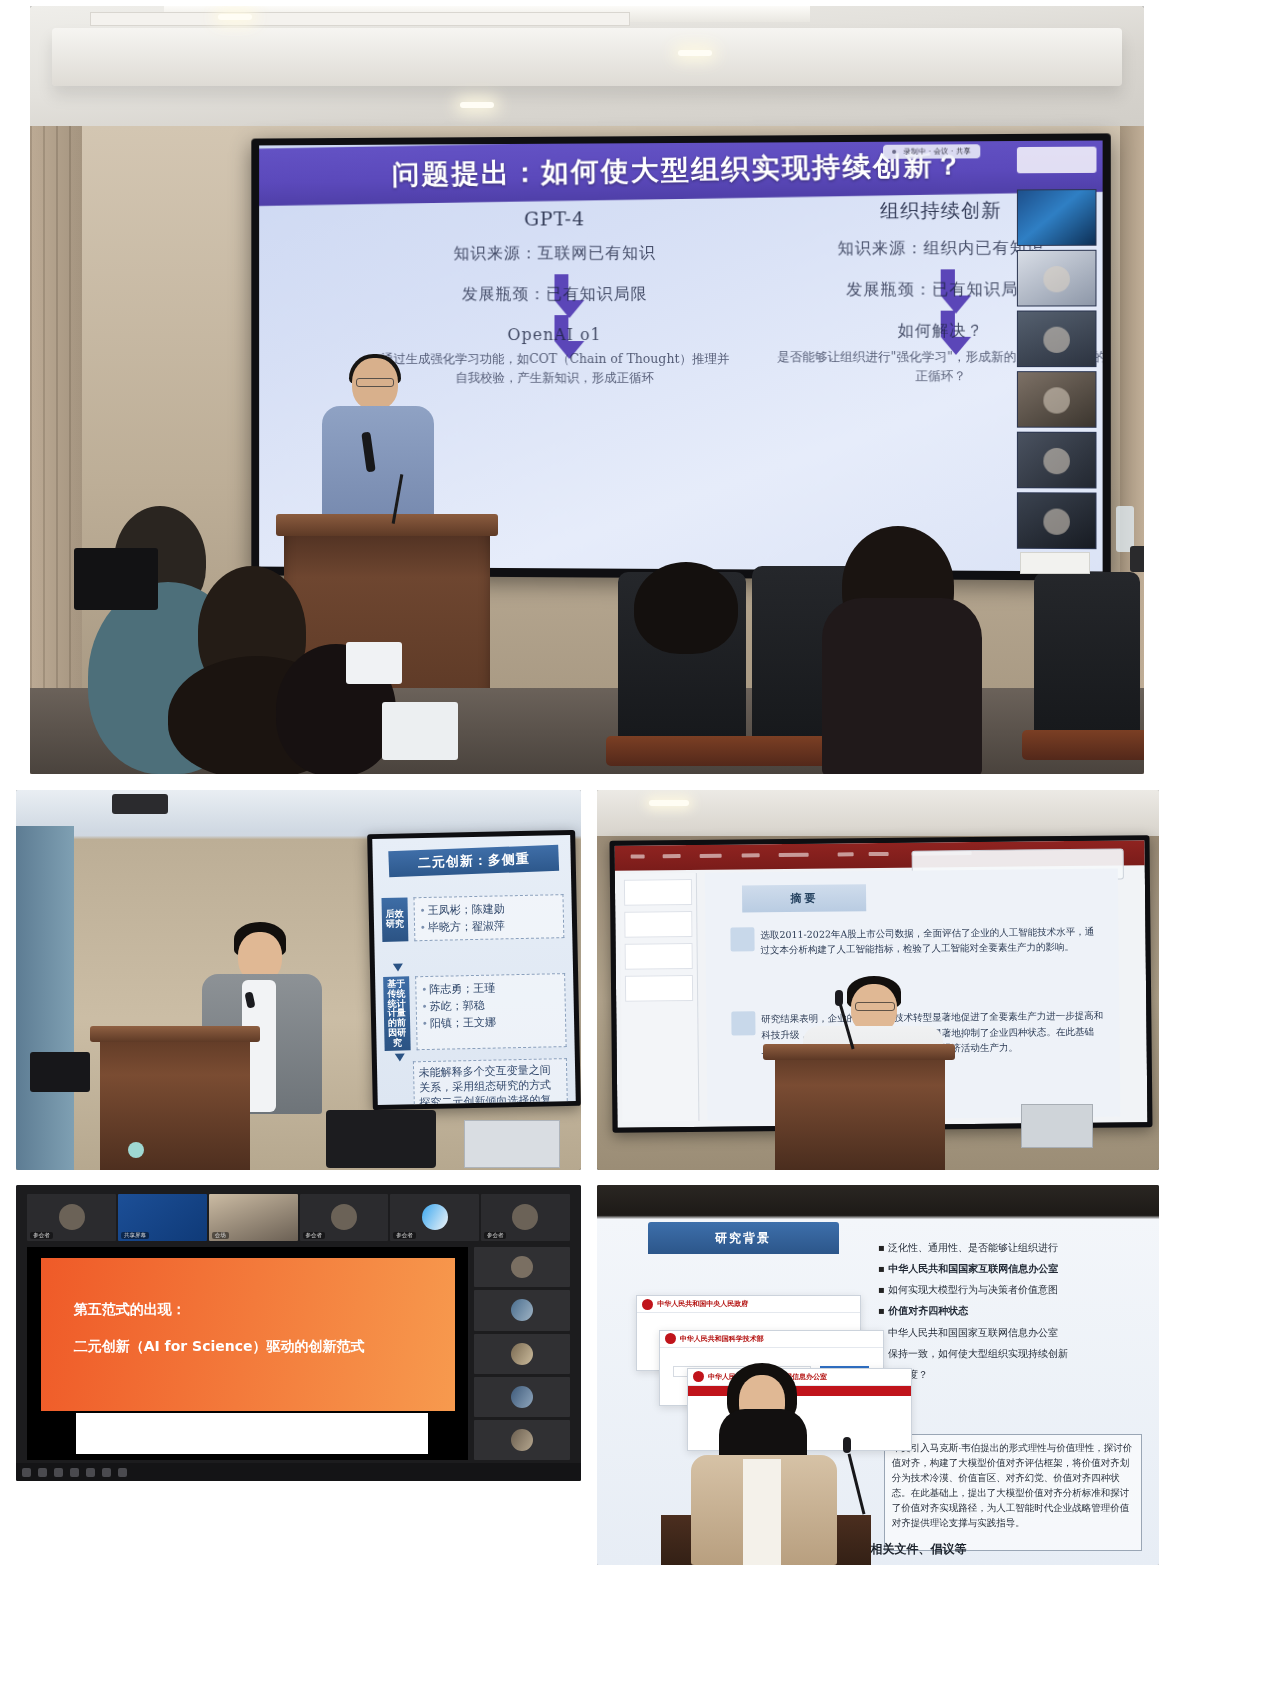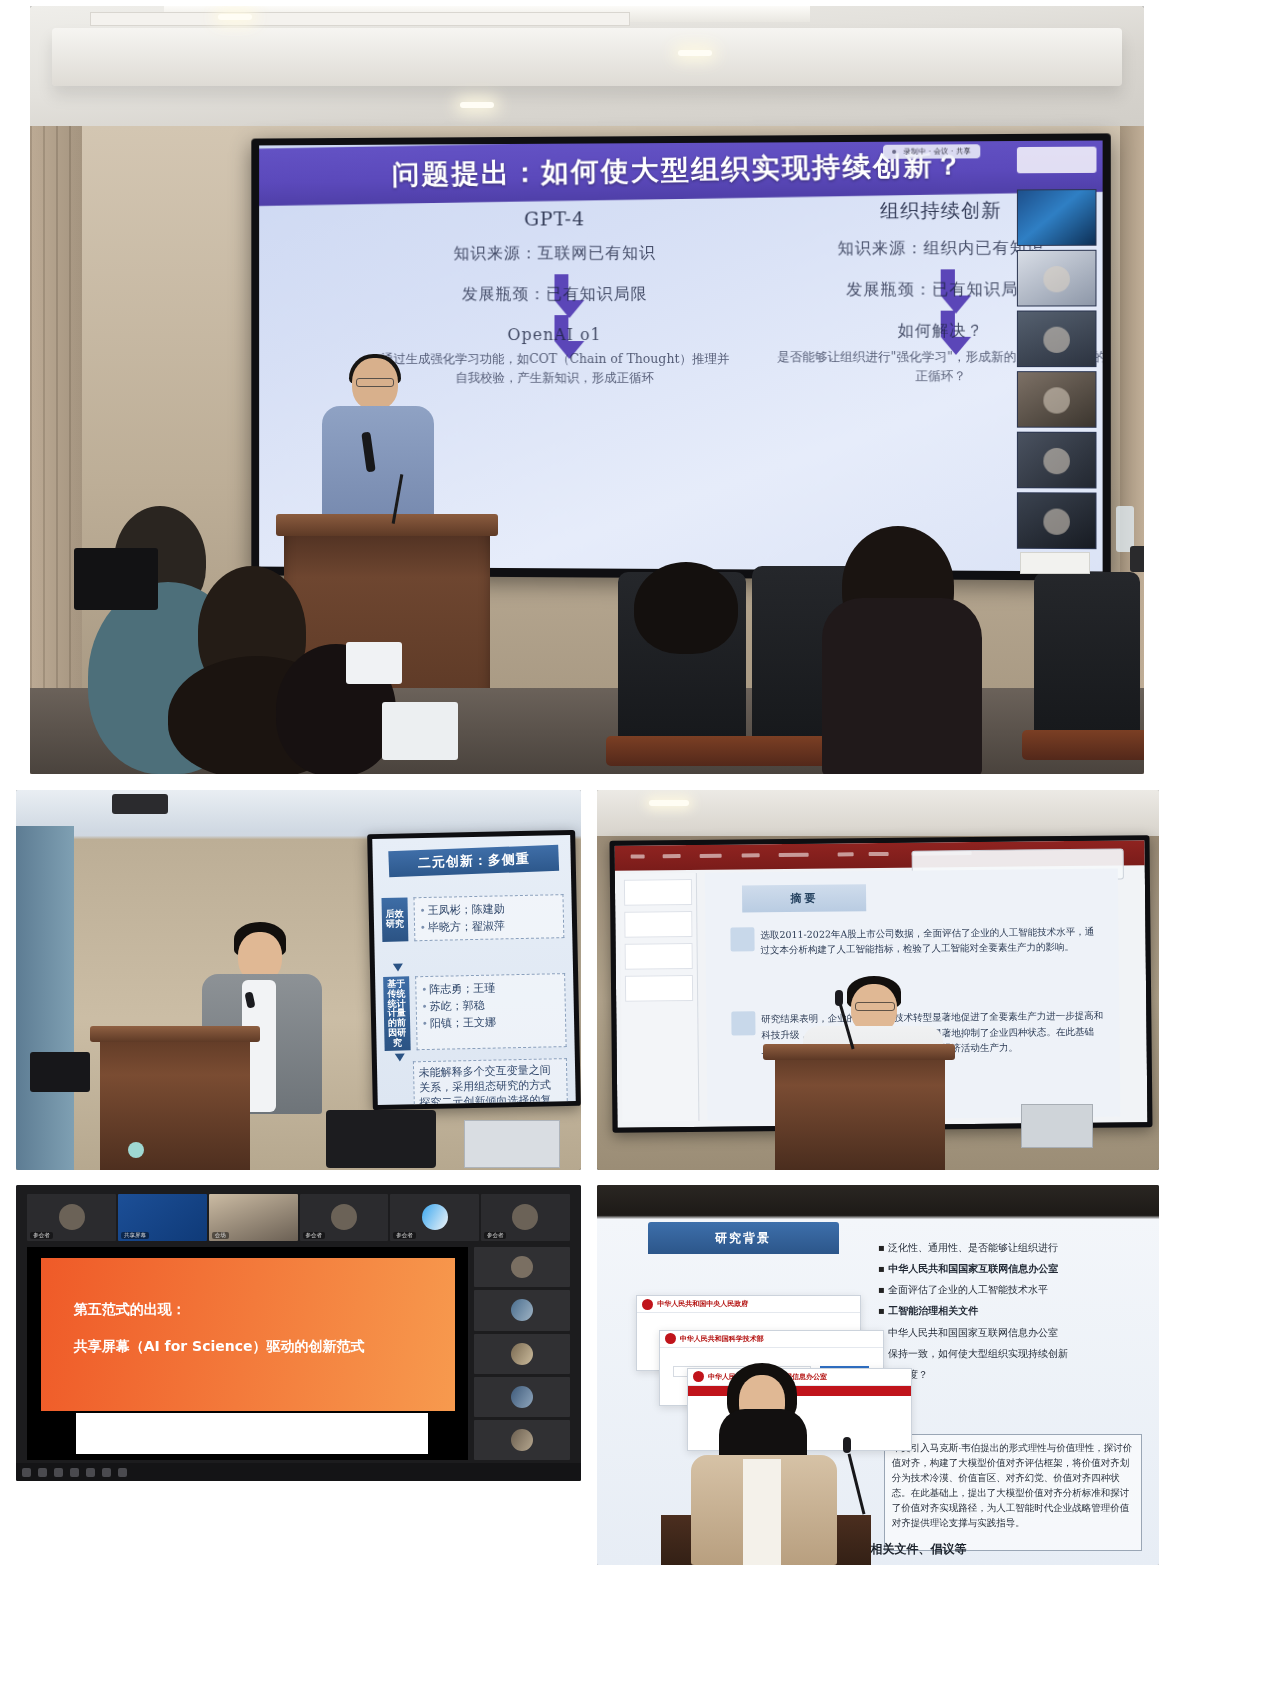--- a/index.html
+++ b/index.html
@@ -638,21 +638,21 @@
       </div>
       <div class="ztile">
         <span class="av"></span>
         <span class="nm">参会者</span>
       </div>
     </div>
 
     <div class="zmain">
       <div class="zslide">
         <div class="t1">第五范式的出现：</div>
-        <div class="t2">共享屏幕（AI for Science）驱动的创新范式</div>
+        <div class="t2">二元创新（AI for Science）驱动的创新范式</div>
       </div>
       <div class="zwhite"></div>
     </div>
 
     <div class="zright">
       <div class="zr-tile">
           <span class="av2"></span>
         </div>
       <div class="zr-tile">
           <span class="av2" style="background:linear-gradient(120deg,#4a6e8f,#9fb3c4);"></span>
@@ -681,22 +681,22 @@
 
   <div class="photo" id="photo-3b">
     <div class="room-bg" style="background:linear-gradient(180deg,#2a2622 0%,#1d1a17 8%,#f3f5f8 9%,#e8edf4 100%);"></div>
 
     <div class="s3b-slide" style="top:34px;">
       <div class="s3b-title">研究背景</div>
 
       <div class="s3b-bul">
         <div class="s3b-li">泛化性、通用性、是否能够让组织进行</div>
         <div class="s3b-li" style="font-weight:700;">中华人民共和国国家互联网信息办公室</div>
-        <div class="s3b-li">全面评估了企业的人工智能技术水平</div>
-        <div class="s3b-li" style="font-weight:700;">工智能治理相关文件</div>
+        <div class="s3b-li">如何实现大模型行为与决策者价值意图</div>
+        <div class="s3b-li" style="font-weight:700;">价值对齐四种状态</div>
         <div class="s3b-li">中华人民共和国国家互联网信息办公室</div>
         <div class="s3b-li" style="list-style:none;">保持一致，如何使大型组织实现持续创新</div>
         <div class="s3b-li">信任度？</div>
       </div>
 
       <div class="s3b-box">本文引入马克斯·韦伯提出的形式理性与价值理性，探讨价值对齐，构建了大模型价值对齐评估框架，将价值对齐划分为技术冷漠、价值盲区、对齐幻觉、价值对齐四种状态。在此基础上，提出了大模型价值对齐分析标准和探讨了价值对齐实现路径，为人工智能时代企业战略管理价值对齐提供理论支撑与实践指导。</div>
 
       <div class="gov-card" style="left:7%;top:22%;width:40%;height:22%;">
         <div class="hd">
           <span class="gov-seal"></span>

